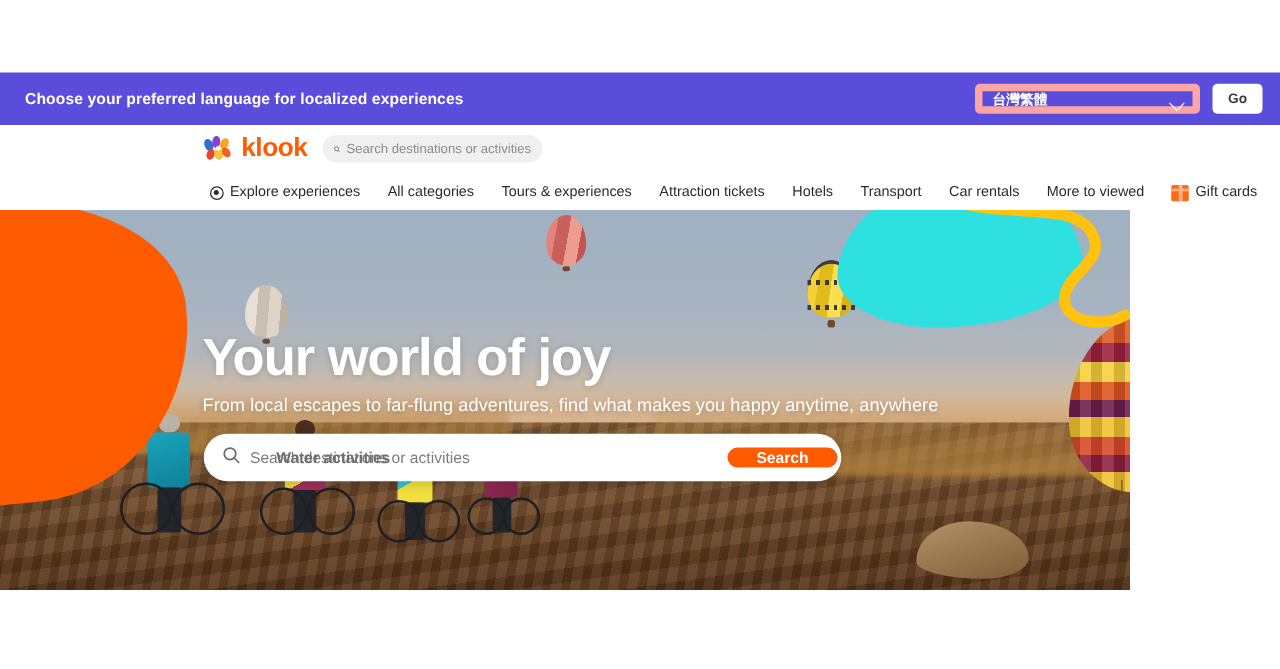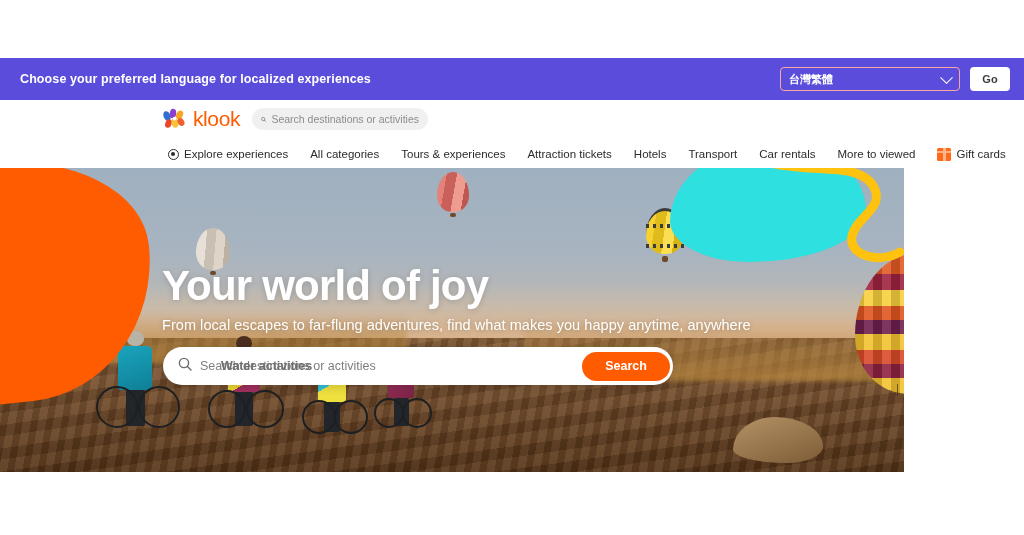--- a/index.html
+++ b/index.html
@@ -21,21 +21,21 @@
   }
   .lang-text {
     color:#ffffff; font-size:12.5px; font-weight:700;
     margin-left:20px; letter-spacing:.1px; white-space:nowrap;
   }
   .lang-right {
     position:absolute; right:14px; top:0; height:42px;
     display:flex; align-items:center; gap:10px;
   }
   .lang-select {
-    width:180px; height:24px; border:1px solid #fca5a5; border-radius:4px;
+    width:180px; height:24px; border:6px solid #fca5a5; border-radius:4px;
     background:#5b4ddb; display:flex; align-items:center;
     padding:0 8px; position:relative;
   }
   .lang-select-value { color:#fff; font-size:11px; font-weight:700; }
   .chev-white {
     position:absolute; right:8px; top:8px; width:9px; height:9px;
     border-right:1.6px solid #ffffff; border-bottom:1.6px solid #ffffff;
     transform:rotate(45deg) translate(-2px,-2px);
   }
   .go-btn {
@@ -45,21 +45,21 @@
     display:flex; align-items:center; justify-content:center;
   }
 
   
   .header {
     position:absolute; top:100px; left:0; width:1024px; height:38px;
     background:#fff; display:flex; align-items:center;
   }
   .logo-wrap { display:flex; align-items:center; margin-left:162px; }
   .logo-mark { width:26px; height:22px; position:relative; margin-right:5px; }
-  .logo-text { font-size:21px; font-weight:400; color:#ff5b00; letter-spacing:-.4px; }
+  .logo-text { font-size:21px; font-weight:700; color:#ff5b00; letter-spacing:-.4px; }
 
   .hdr-search {
     margin-left:12px; width:176px; height:22px; border-radius:12px;
     background:#f0f0f0; display:flex; align-items:center; padding:0 9px;
   }
   .hdr-search-ph { font-size:10.5px; color:#8c8c8c; margin-left:5px; white-space:nowrap; }
 
   .hdr-right {
     position:absolute; right:0; top:0; height:38px;
     display:flex; align-items:center; gap:0;
@@ -298,21 +298,21 @@
     display:flex; align-items:center; box-shadow:0 2px 10px rgba(0,0,0,.16);
   }
   .hs-icon { margin-left:15px; flex:none; }
   .hs-phwrap { position:relative; margin-left:8px; height:16px; flex:1; }
   .hs-ph {
     position:absolute; left:0; top:0; font-size:12.5px; color:#7e7e7e;
     white-space:nowrap; line-height:16px;
   }
   .hs-ph.b { color:#6f6f6f; left:21px;font-weight:bold; }
   .hs-btn {
-    margin-right:3px; width:88px; height:29px; background:#ff5b00;
+    margin-right:3px; width:88px; height:16px; background:#ff5b00;
     border:none; border-radius:16px; color:#ffffff; font-size:12.5px;
     font-weight:700; font-family:"Liberation Sans", sans-serif; cursor:pointer;
   }
 
   .bottom-white { position:absolute; top:472px; left:0; width:1024px; height:63px; background:#fff; }
 </style>
 </head>
 <body>
 
 <div class="page">

